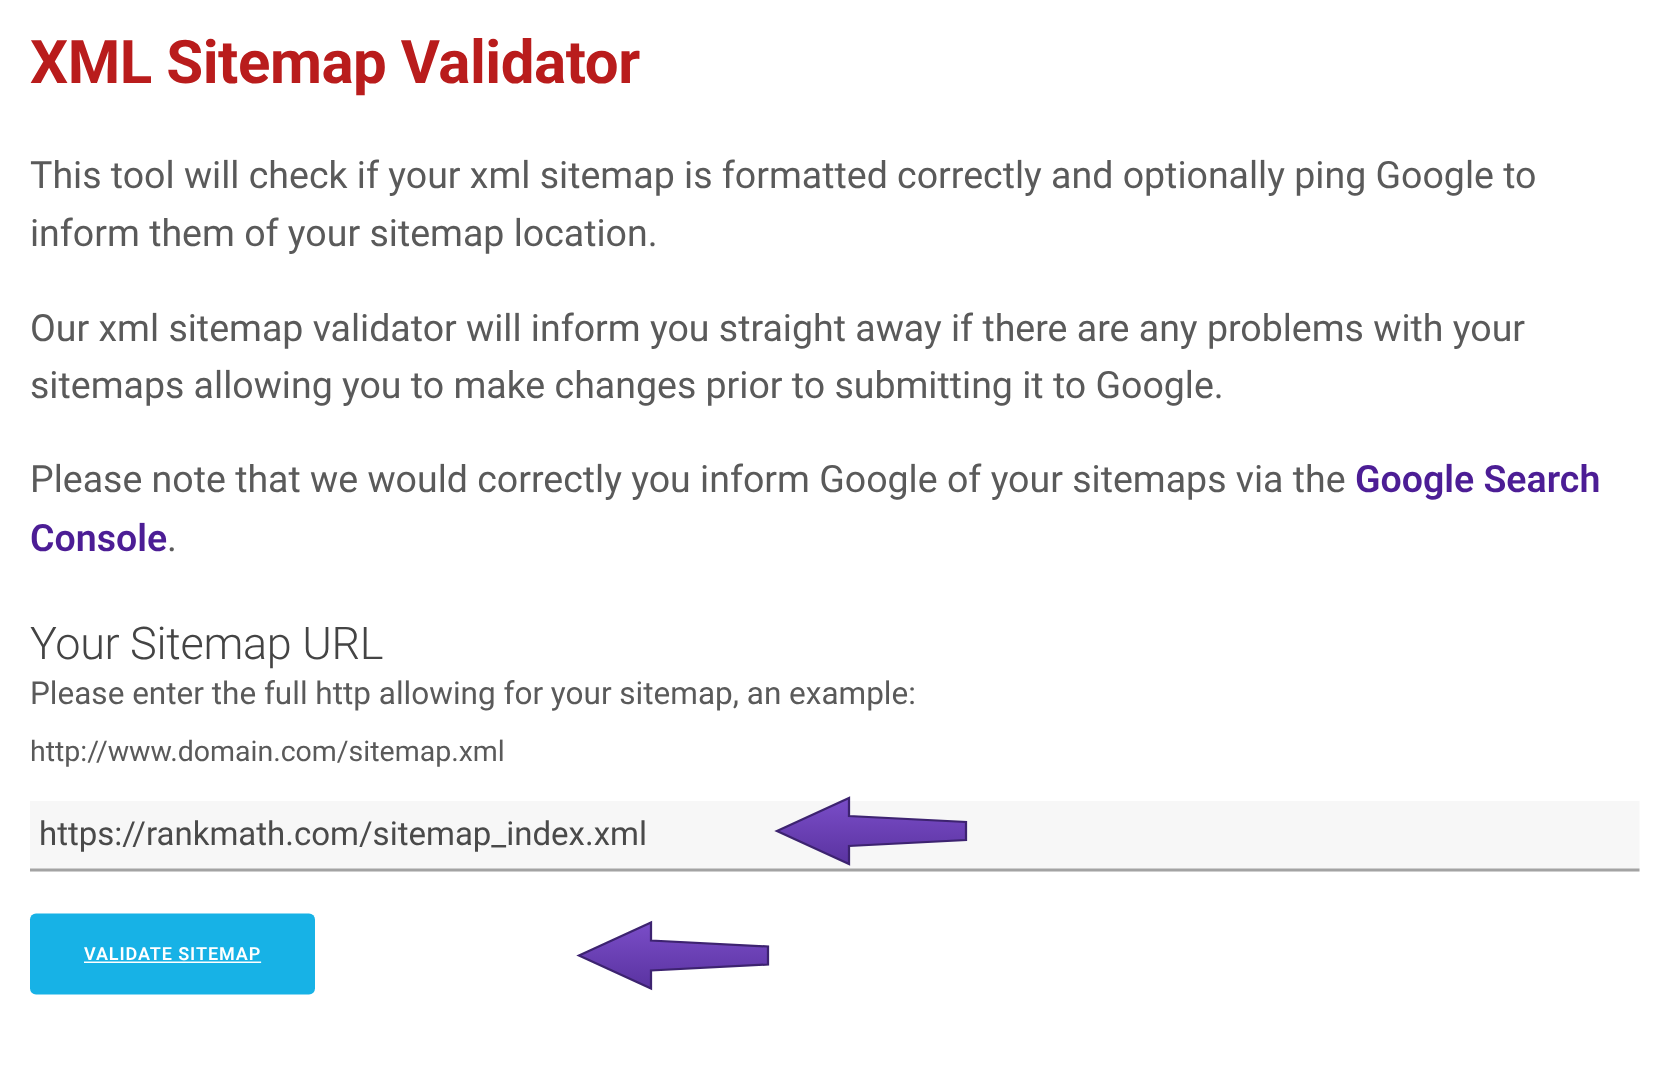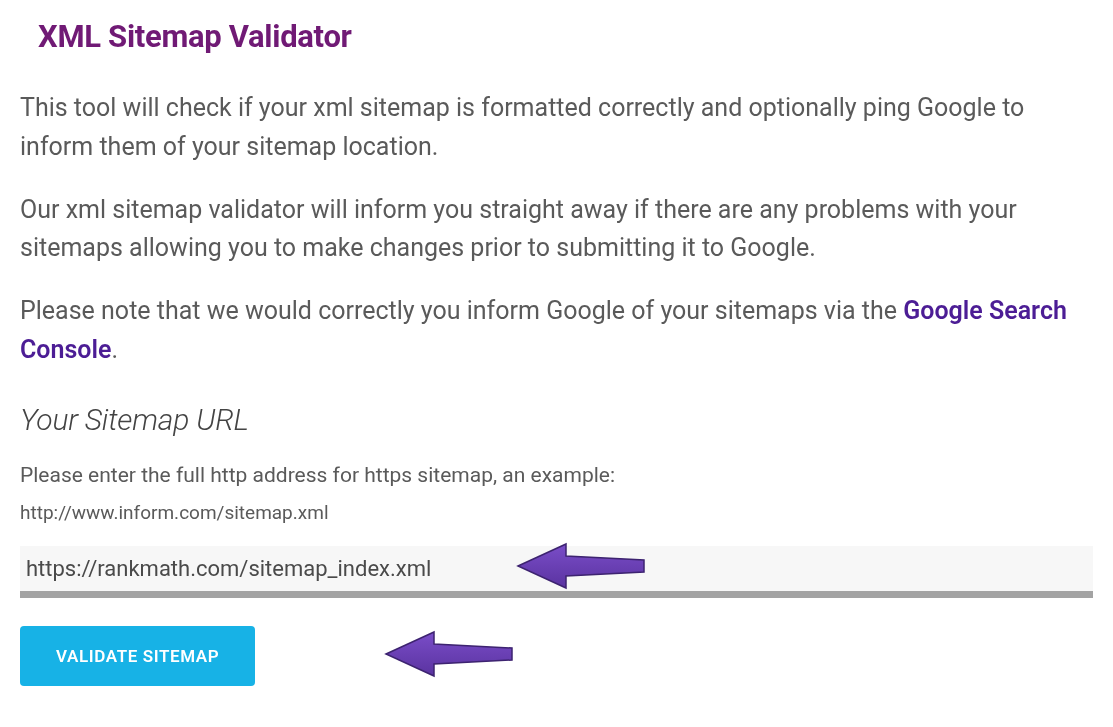--- a/index.html
+++ b/index.html
@@ -4,47 +4,44 @@
   <style>
     * { margin: 0; padding: 0; box-sizing: border-box; }
     body {
       font-family: -apple-system, BlinkMacSystemFont, "Segoe UI", Roboto, "Helvetica Neue", Arial, sans-serif;
       background: #fff;
       padding: 18px 20px;
       color: #4a4a4a;
       width: 1113px;
     }
     h1.page-title {
-      font-size: 31px;
+      font-size: 40px;
       font-weight: 700;
-      color: #701a75;
+      color: #b91c1c;
       margin-bottom: 34px;
       letter-spacing: -0.3px;
-      margin-left: 18px;
     }
     p.intro {
       font-size: 25px;
       line-height: 1.55;
       color: #5a5a5a;
       margin-bottom: 24px;
       font-weight: 400;
     }
     p.intro a {
       color: #4c1d95;
       text-decoration: none;
       font-weight: 600;
     }
     h2.section-title {
       font-size: 30px;
       font-weight: 300;
       color: #444;
       margin-top: 32px;
-      margin-bottom: 22px;
       letter-spacing: -0.2px;
-      font-style: italic;
     }
     p.instruction {
       font-size: 21px;
       line-height: 1.55;
       color: #5a5a5a;
       margin-bottom: 10px;
     }
     p.example {
       font-size: 19px;
       color: #5a5a5a;
@@ -52,40 +49,41 @@
     }
     .input-row {
       position: relative;
       margin-bottom: 28px;
     }
     input.sitemap-input {
       width: 1073px;
       font-size: 22px;
       padding: 10px 6px;
       border: none;
-      border-bottom: 7px solid #a3a3a3;
+      border-bottom: 2px solid #a3a3a3;
       background: #f7f7f7;
       color: #4a4a4a;
       outline: none;
       font-family: inherit;
     }
     .button-row {
       position: relative;
     }
     button.validate-btn {
       background: #17b2e6;
       color: #fff;
       border: none;
-      font-size: 17px;
+      font-size: 12px;
       font-weight: 600;
       letter-spacing: 0.6px;
       padding: 20px 36px;
       border-radius: 4px;
       cursor: pointer;
       font-family: inherit;
+      text-decoration: underline;
     }
     .arrow-annotation {
       position: absolute;
       pointer-events: none;
     }
     .arrow-input { left: 492px; top: -6px; }
     .arrow-button { left: 360px; top: 2px; }
   </style>
 </head>
 <body>
@@ -95,23 +93,23 @@
 <p class="intro">This tool will check if your xml sitemap is formatted correctly and optionally ping Google to inform them of your sitemap location.</p>
 
 <p class="intro">Our xml sitemap validator will inform you straight away if there are any problems with your sitemaps allowing you to make changes prior to submitting it to Google.</p>
 
 <p class="intro">
   <span>Please note that we would correctly you inform Google of your sitemaps via the </span><a href="#">Google Search Console</a><span>.</span>
 </p>
 
 <h2 class="section-title">Your Sitemap URL</h2>
 
-<p class="instruction">Please enter the full http address for https sitemap, an example:</p>
+<p class="instruction">Please enter the full http allowing for your sitemap, an example:</p>
 
-<p class="example">http://www.inform.com/sitemap.xml</p>
+<p class="example">http://www.domain.com/sitemap.xml</p>
 
 <div class="input-row">
   <input type="text" class="sitemap-input" value="https://rankmath.com/sitemap_index.xml" style="">
   <span class="arrow-annotation arrow-input">
     <svg width="140" height="52" viewBox="0 0 140 52">
       <defs>
         <linearGradient id="g1" x1="0" y1="0" x2="0" y2="1">
           <stop offset="0" stop-color="#7a4dc8"></stop>
           <stop offset="1" stop-color="#5a33a0"></stop>
         </linearGradient>

